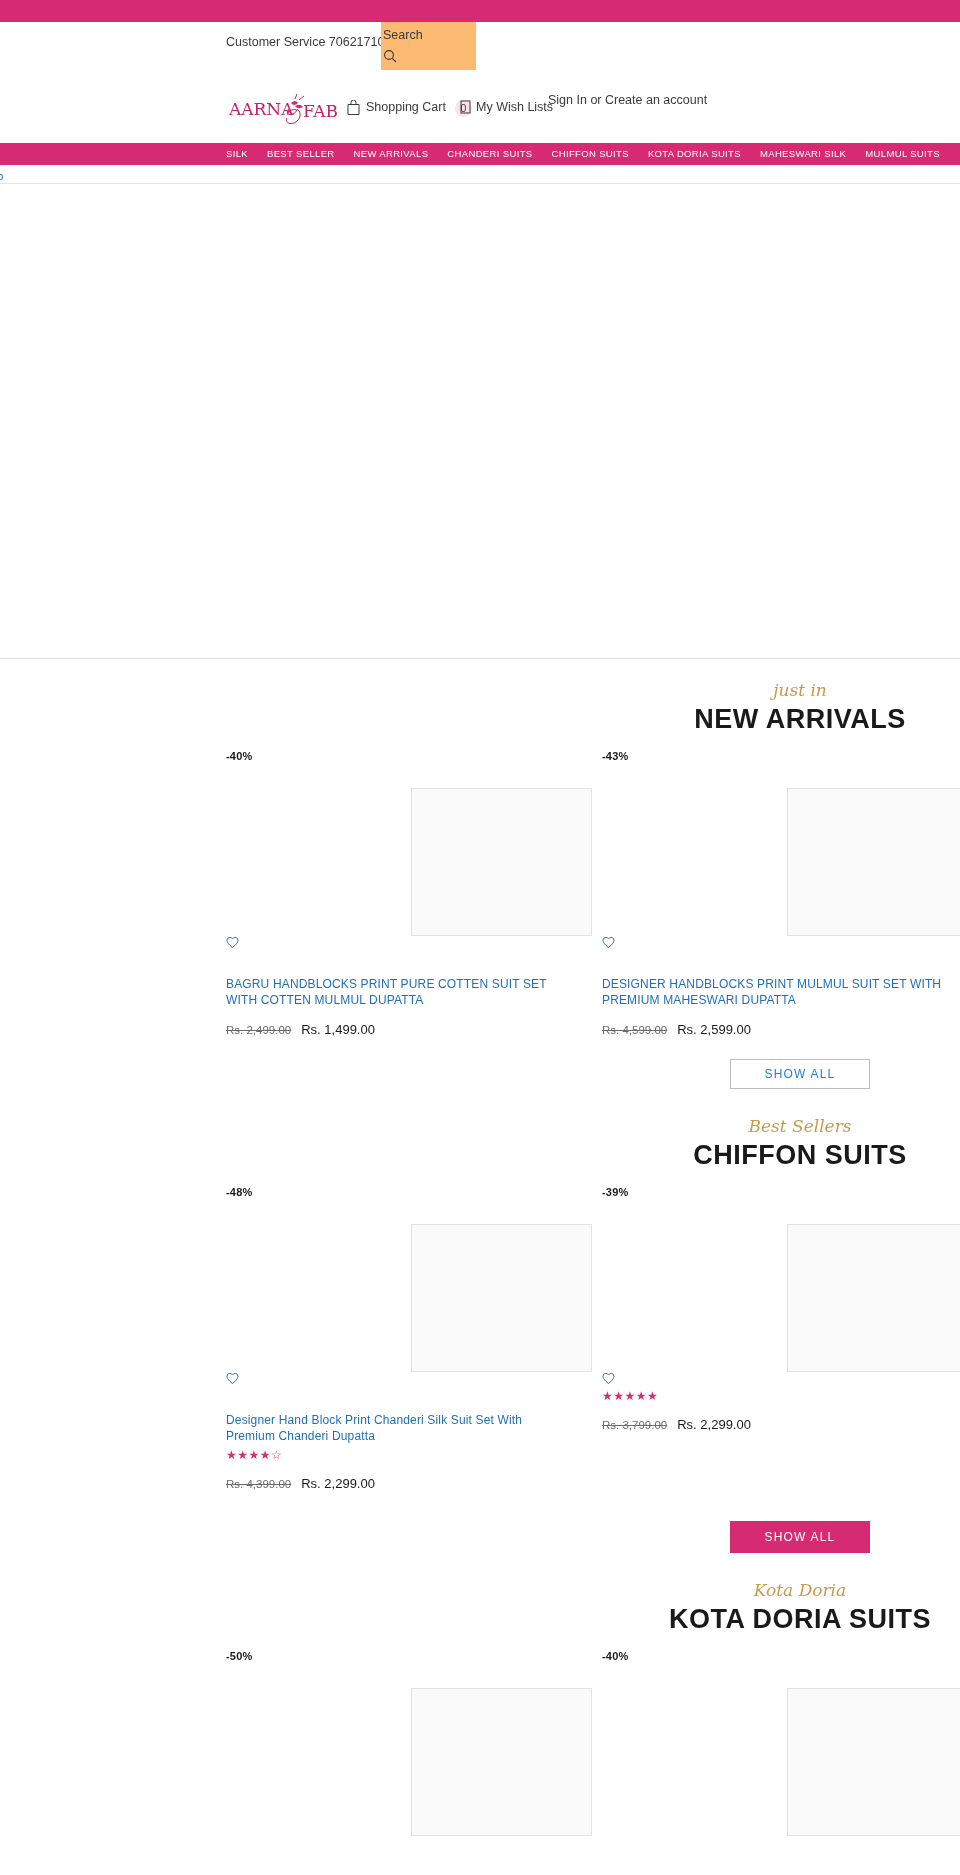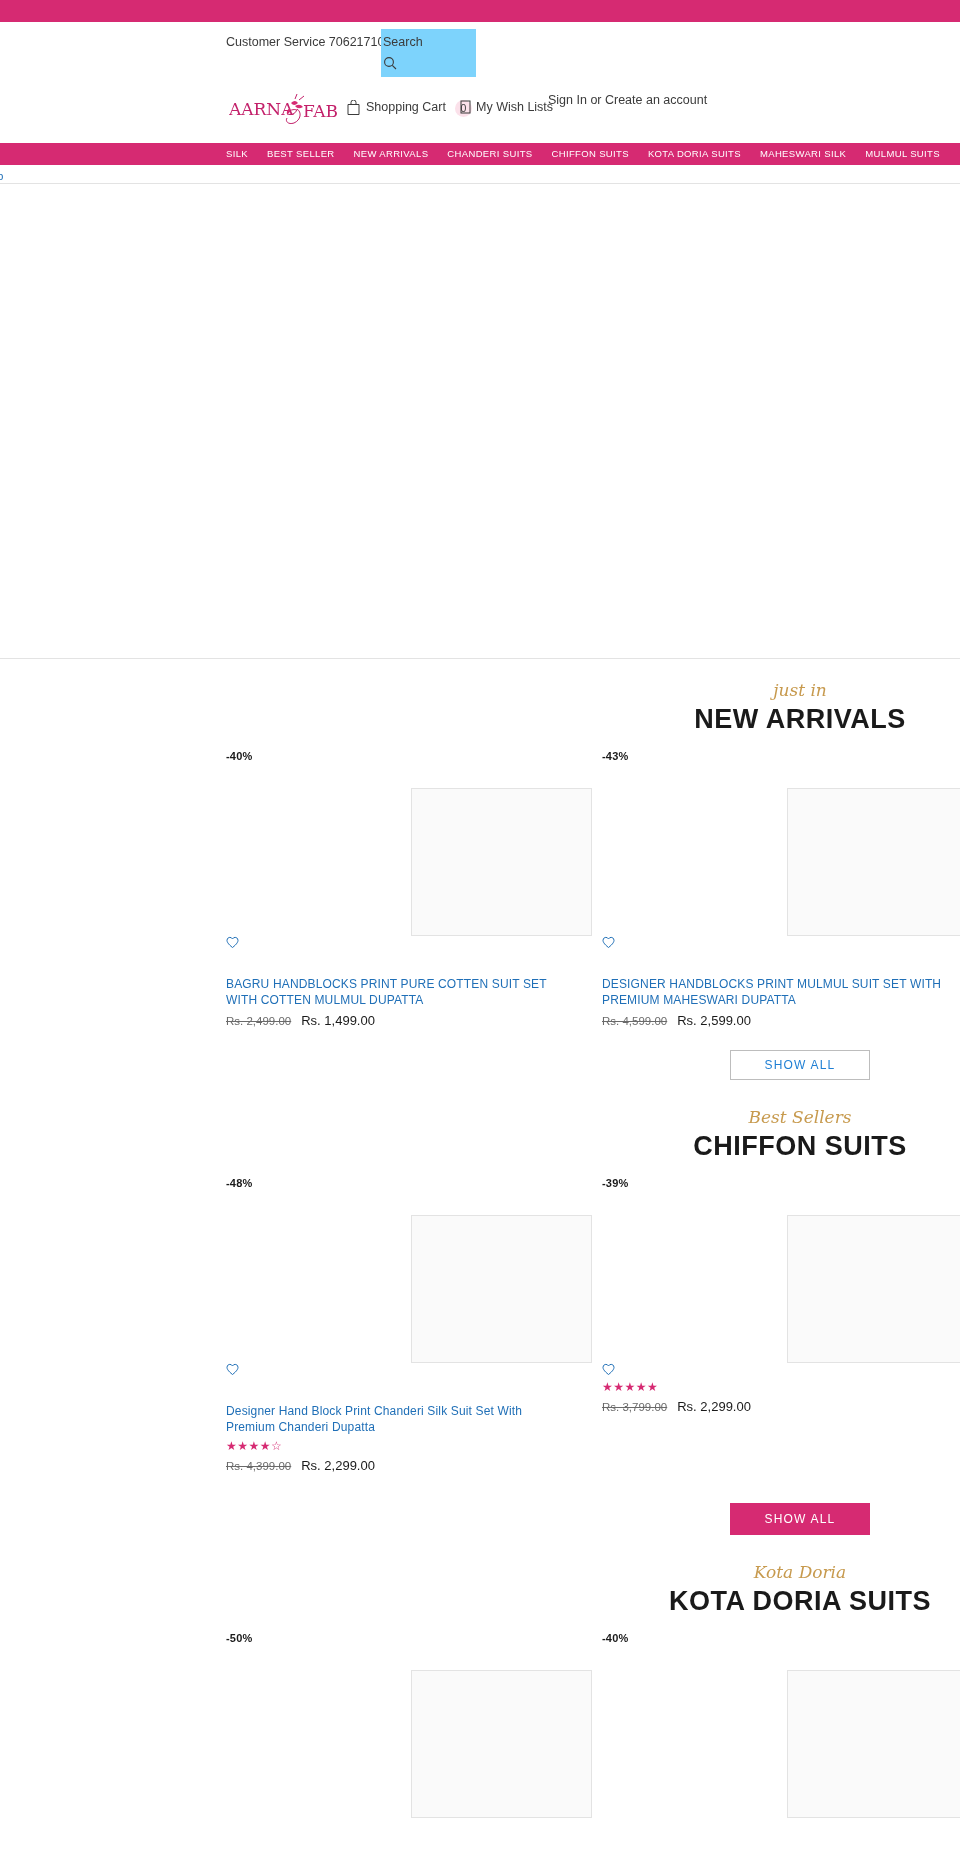--- a/index.html
+++ b/index.html
@@ -52,24 +52,24 @@
     left: 6px;
     top: 13px;
     font-size: 12.5px;
     color: #3b3b3b;
     white-space: nowrap;
   }
 
   .search-box {
     position: absolute;
     left: 161px;
-    top: 7px;
+    top: 0;
     width: 95px;
     height: 48px;
-    background: #7dd3fc;
+    background: #fdba74;
   }
   .search-label {
     position: absolute;
     left: 2px;
     top: 6px;
     font-size: 12.5px;
     color: #3b3b3b;
   }
   .search-icon {
     position: absolute;
@@ -251,21 +251,21 @@
   .stars {
     margin-top: 5px;
     font-size: 12px;
     letter-spacing: .5px;
     line-height: 13px;
     color: #d62a72;
     height: 13px;
   }
   .stars .off { color: #d62a72; }
   .price-row {
-    margin-top: 5px;
+    margin-top: 14px;
     font-size: 12px;
     display: flex;
     align-items: baseline;
     gap: 10px;
   }
   .price-old {
     color: #6a6a6a;
     text-decoration: line-through;
     font-size: 11.5px;
   }

